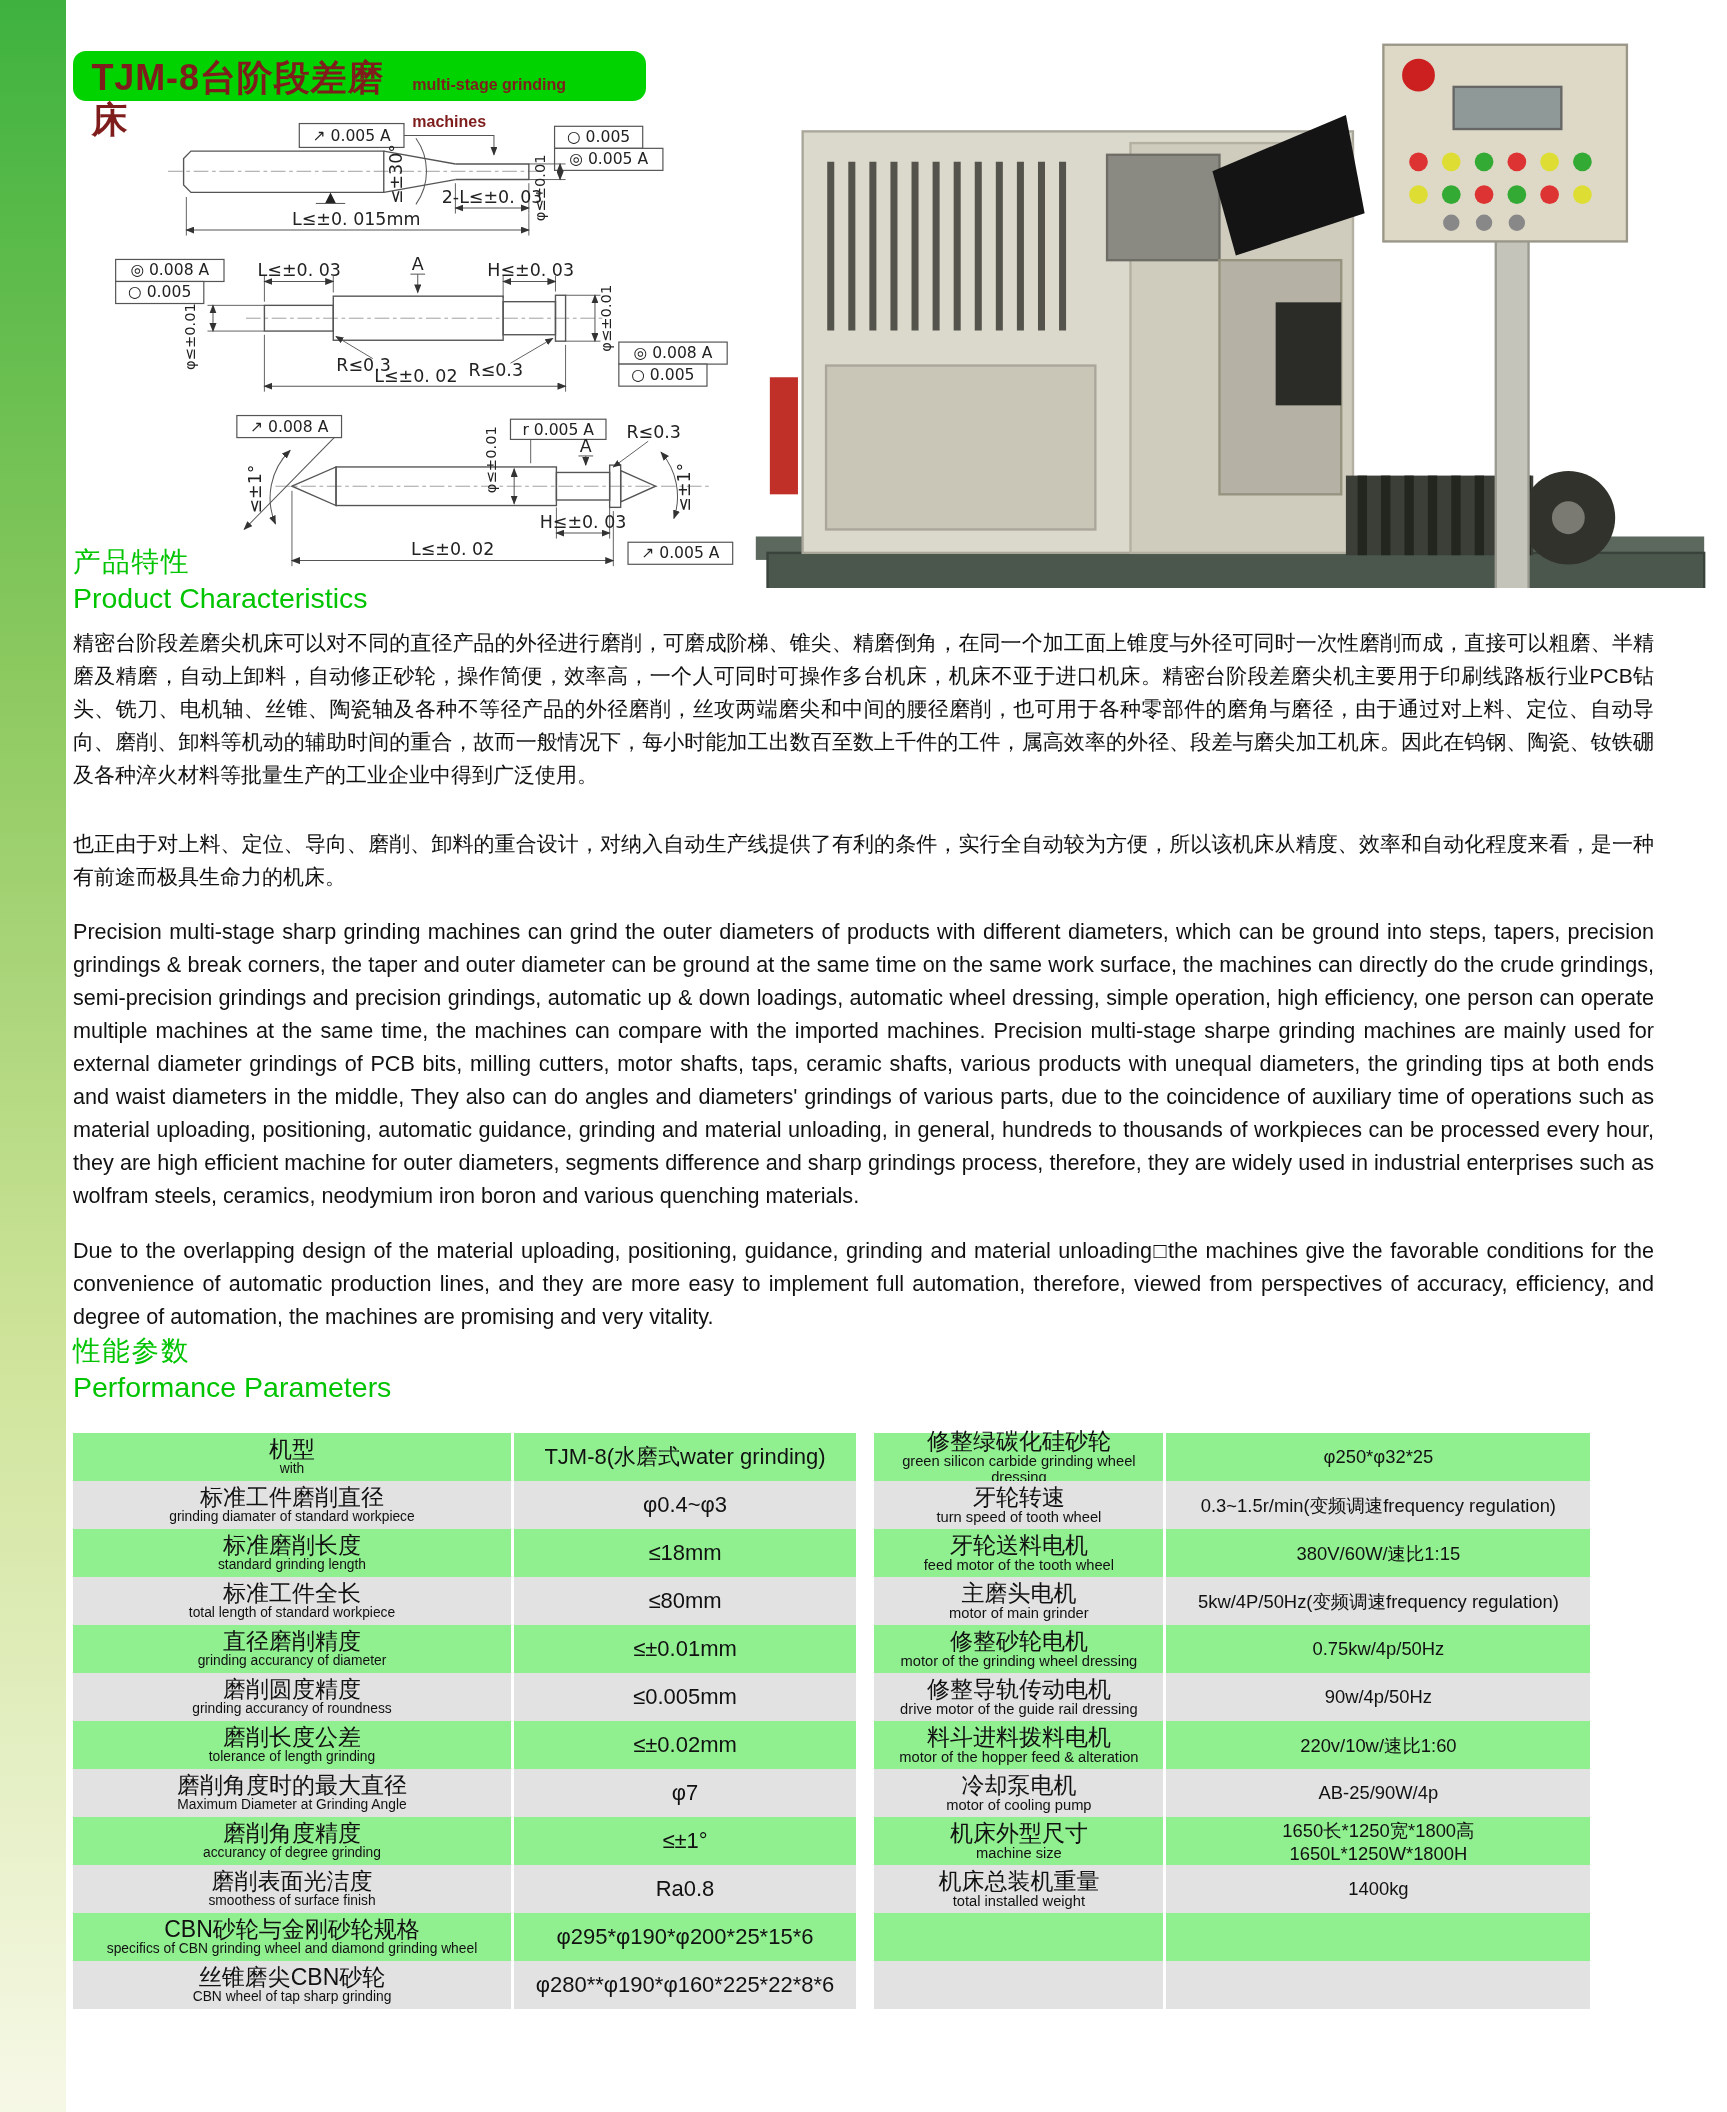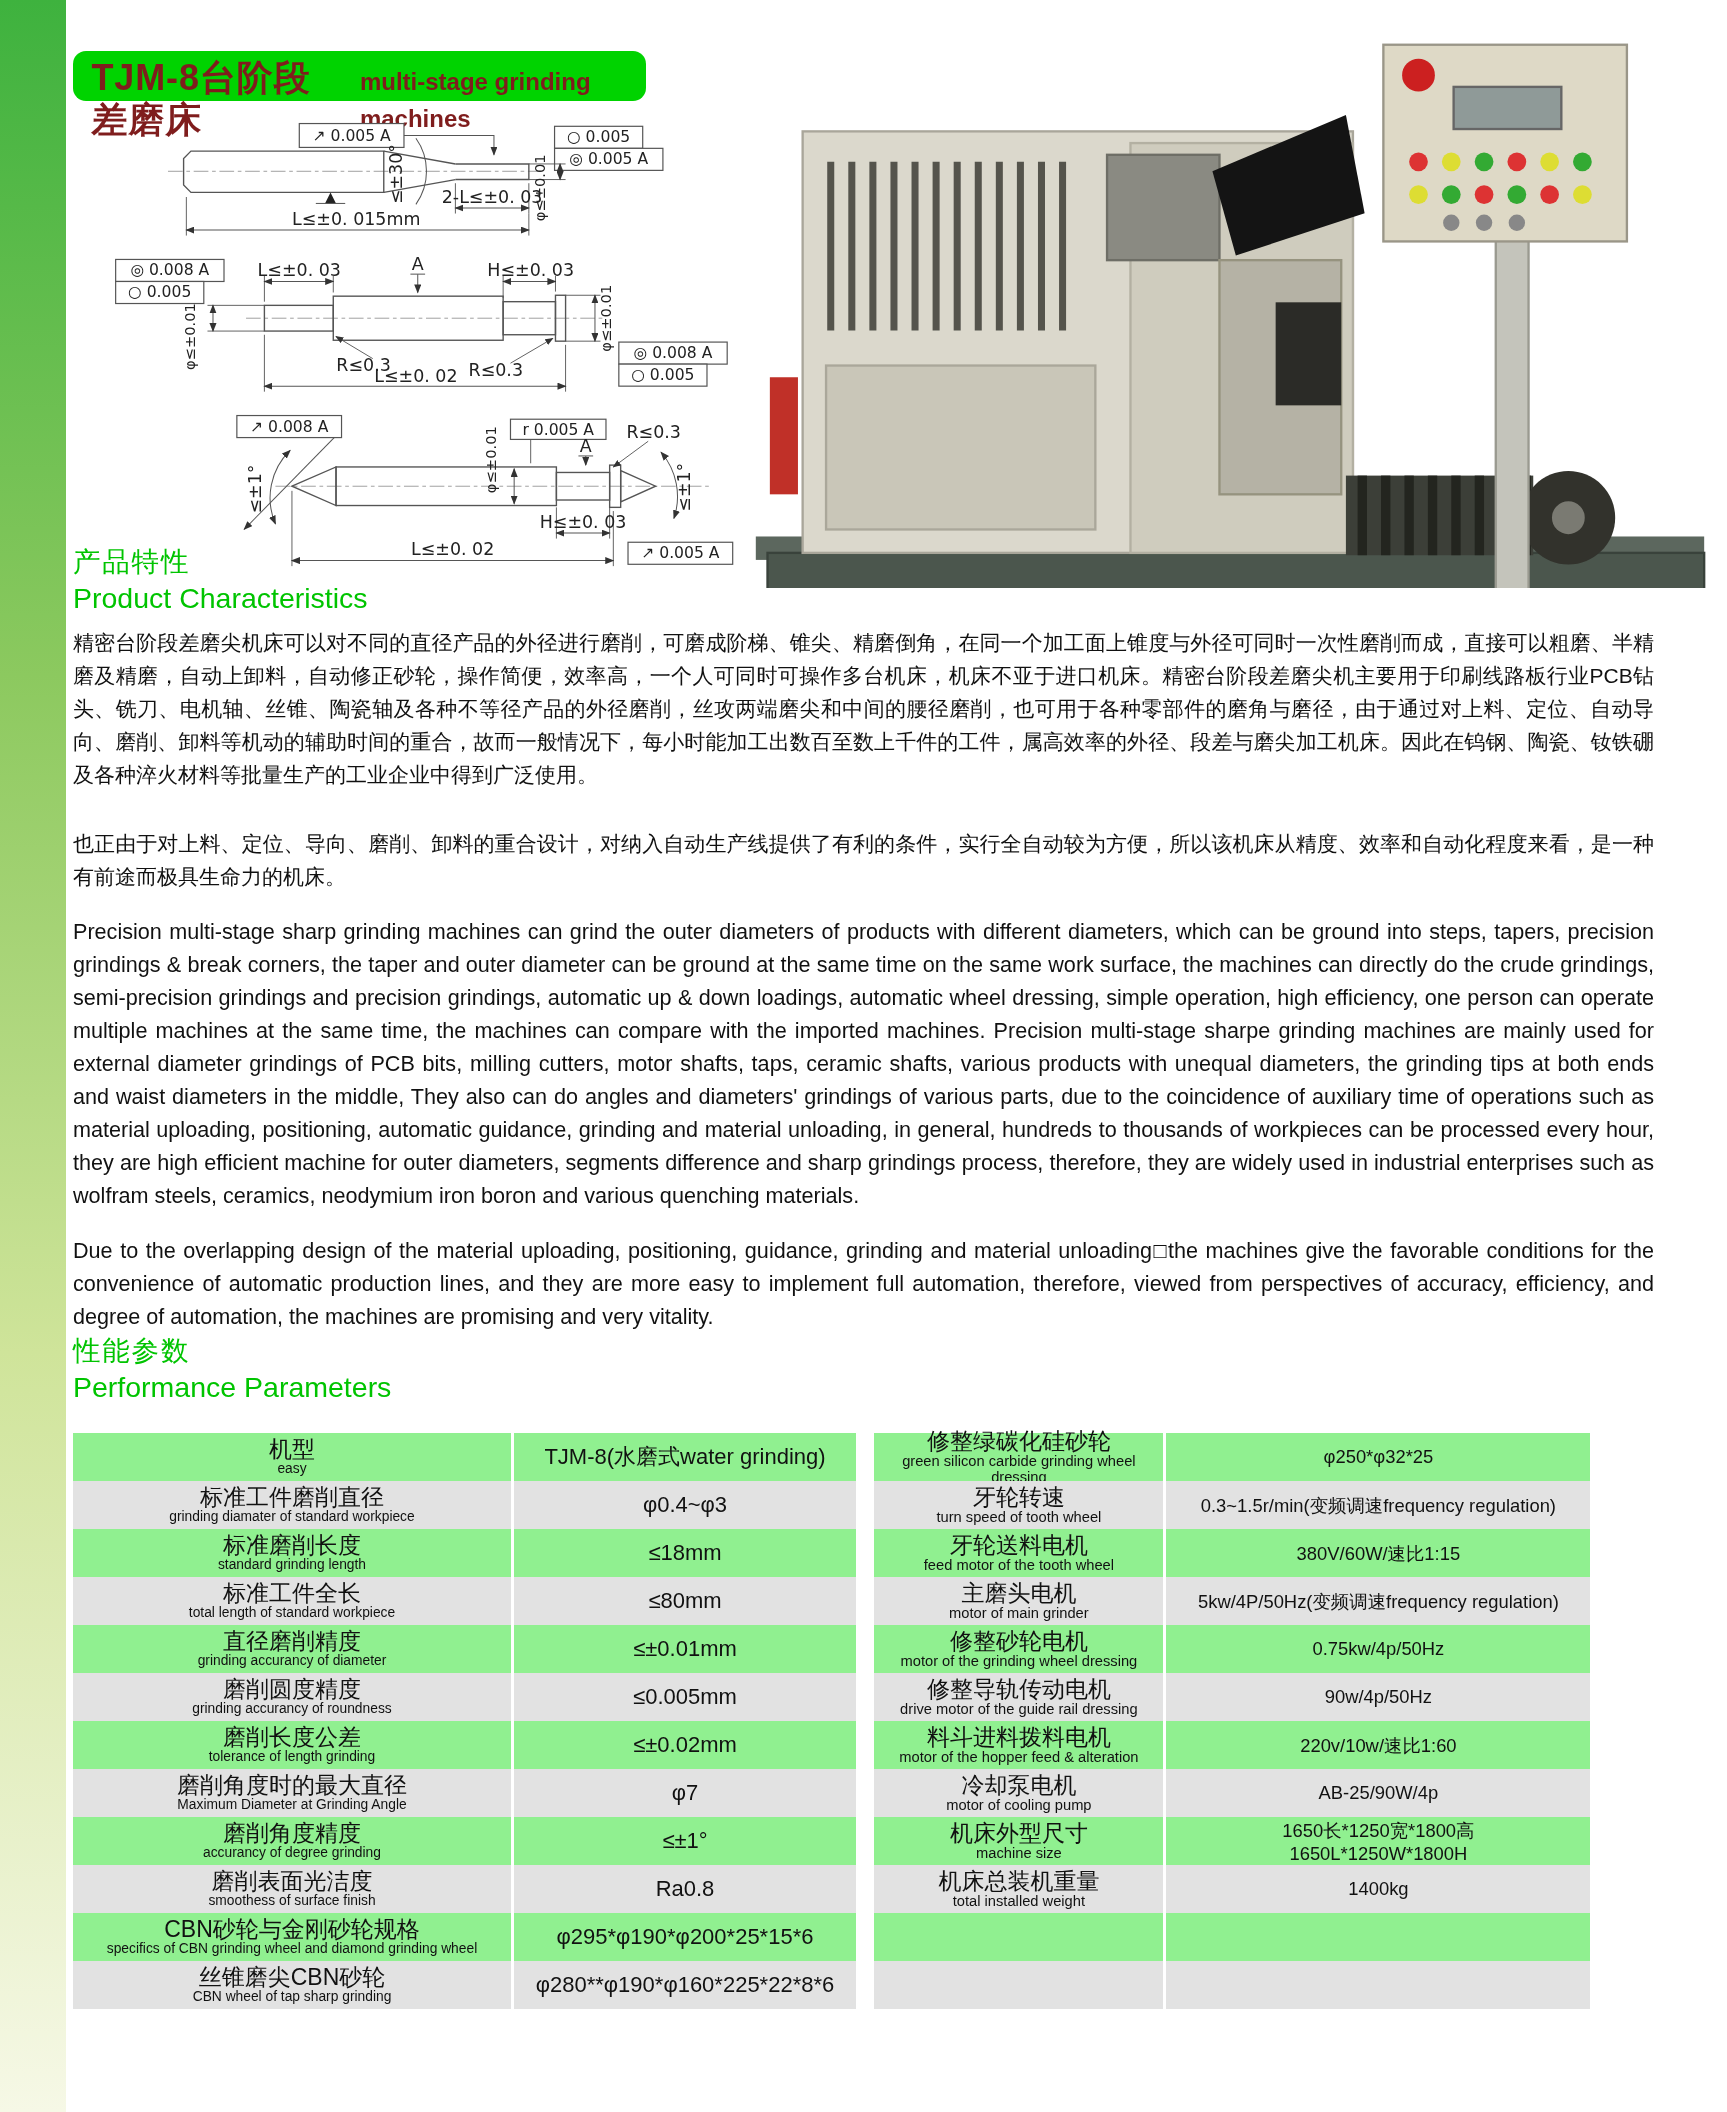--- a/index.html
+++ b/index.html
@@ -5,21 +5,21 @@
   *{margin:0;padding:0;box-sizing:border-box}
   html,body{background:#fff}
   .page{position:relative;width:1727px;height:2112px;background:#fff;overflow:hidden;
         font-family:"Liberation Sans","DejaVu Sans",sans-serif;color:#111}
   .left-band{position:absolute;left:0;top:0;width:66px;height:2112px;
         background:linear-gradient(180deg,var(--band-top,#3eb23e) 0%,#8cc95f 32%,#cfe49a 64%,var(--band-bottom,#f6f8e6) 100%)}
   
   .title-bar{position:absolute;left:73px;top:51px;width:573px;height:50px;background:var(--title-green,#00d300);
         border-radius:13px;display:flex;align-items:baseline;gap:14.7px;padding:5.5px 18.4px 0 18.4px;color:#7f1d1d}
   .title-zh{font-size:36px;font-weight:bold;letter-spacing:0.9px;line-height:42px}
-  .title-en{font-size:24px;font-weight:bold;line-height:37px}
+  .title-en{font-size:16px;font-weight:bold;line-height:37px}
   
   .drawings{position:absolute;left:99px;top:96px;width:643px;height:494px}
   .photo{position:absolute;left:744px;top:26px;width:969px;height:562px}
   svg text{font-family:"DejaVu Sans",sans-serif;fill:#222}
   .dimtxt{font-size:19px}
   .smalltxt{font-size:16px}
   .frtxt{font-size:17px}
   
   .product-section{position:absolute;left:73px;top:544px;width:1581px}
   .h-zh{font-size:27.5px;font-weight:normal;color:var(--heading-green,#00c400);letter-spacing:1.8px}
@@ -289,21 +289,21 @@
     <div class="h-zh">性能参数</div>
     <div class="h-en">Performance Parameters</div>
   </div>
 
   <div class="spec-table">
 
     <div class="tcol left">
       <div class="trow g">
           <div class="tlabel">
             <div class="lzh">机型</div>
-            <div class="len">easy</div>
+            <div class="len">with</div>
           </div>
           <div class="tvalue">TJM-8(水磨式water grinding)</div>
         </div>
       <div class="trow w">
           <div class="tlabel">
             <div class="lzh">标准工件磨削直径</div>
             <div class="len">grinding diamater of standard workpiece</div>
           </div>
           <div class="tvalue">φ0.4~φ3</div>
         </div>

